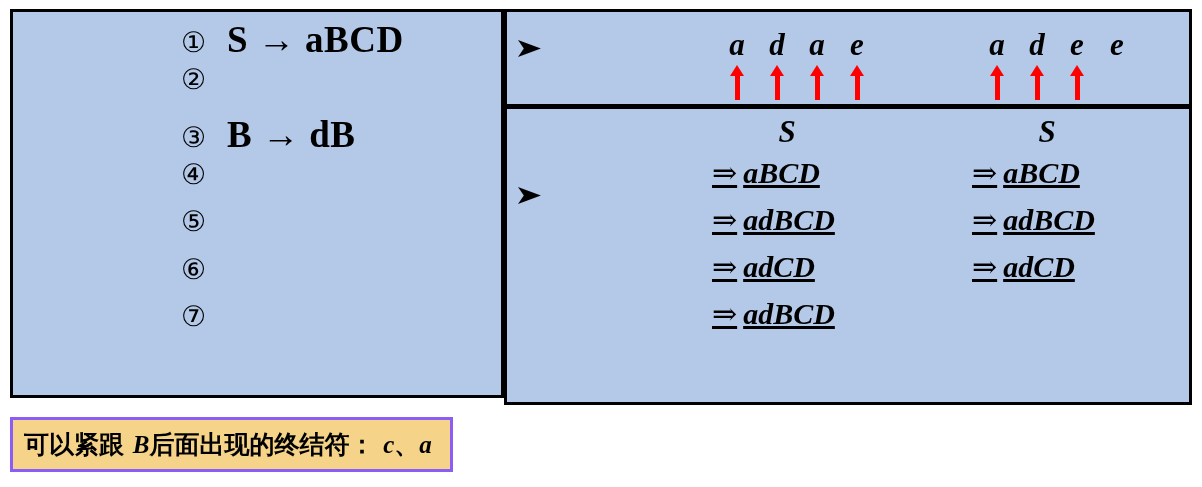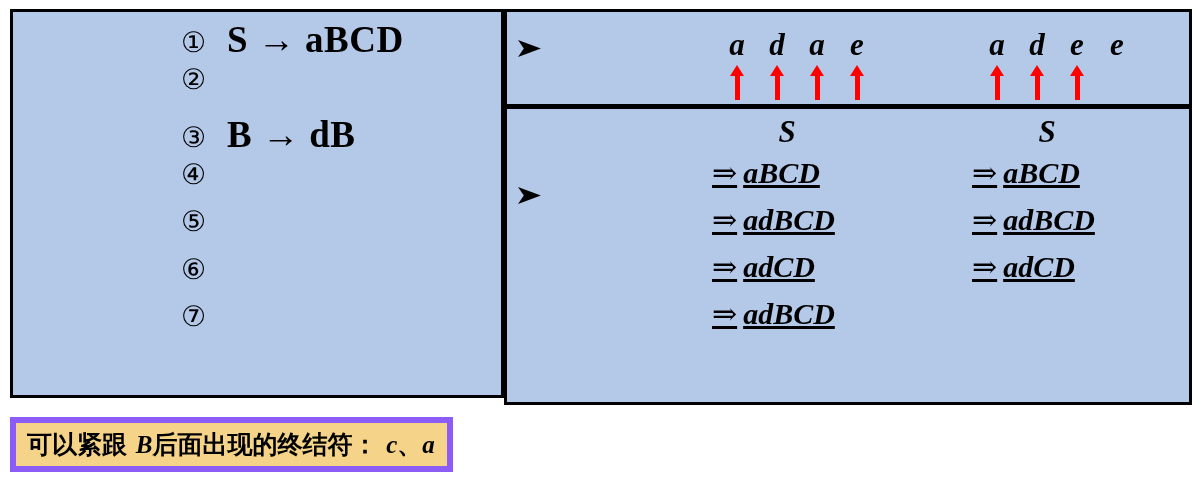--- a/index.html
+++ b/index.html
@@ -213,21 +213,21 @@
   }
 
   
   #note-box {
     position: absolute;
     left: 10px;
     top: 417px;
     width: 443px;
     height: 55px;
     background: #f5d489;
-    border: 6px solid #8b5cf6;
+    border: 3px solid #8b5cf6;
     box-sizing: border-box;
     display: flex;
     align-items: center;
     padding-left: 11px;
   }
 
   #note-text {
     font-family: "DejaVu Sans", "Liberation Sans", sans-serif;
     font-size: 25px;
     font-weight: bold;

